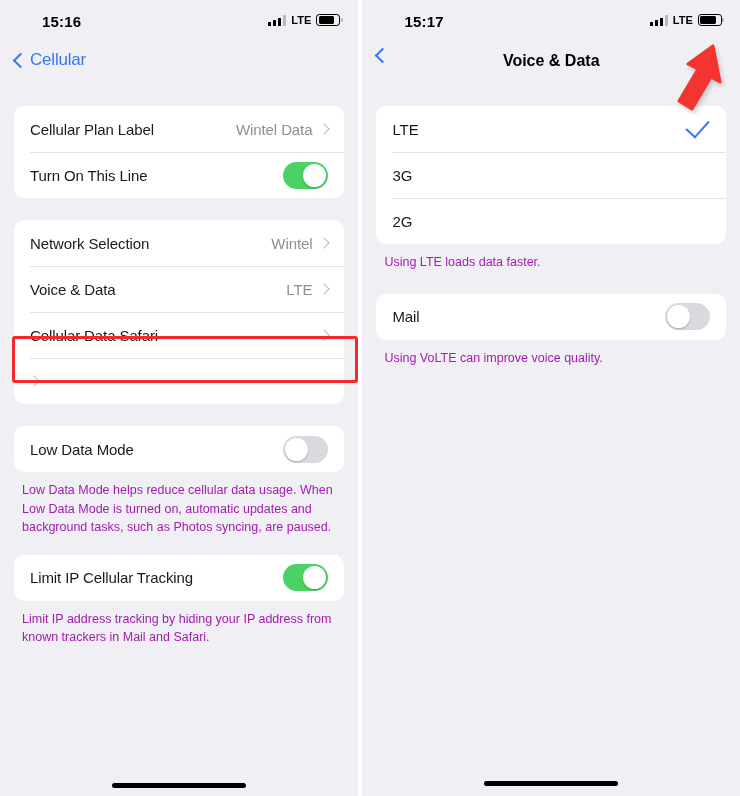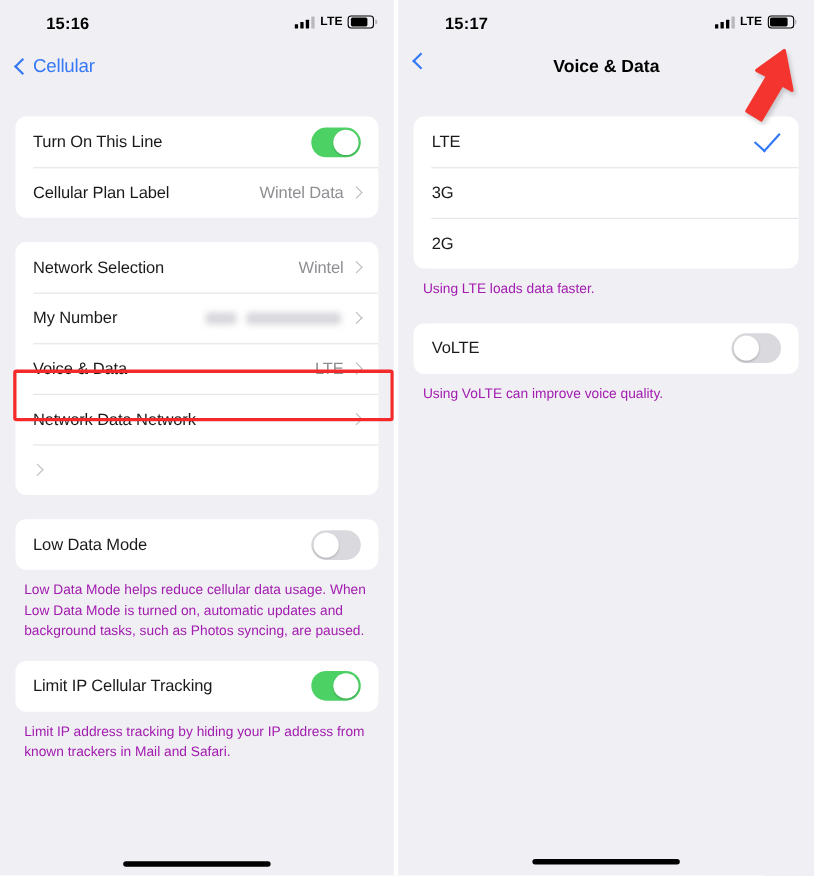--- a/index.html
+++ b/index.html
@@ -183,55 +183,47 @@
       <div class="back-btn">
         <div class="chev-left"></div>
         <div class="back-label">Cellular</div>
       </div>
     </div>
 
     <div class="gap-s"></div>
 
     <div class="card">
       <div class="row">
+        <div class="row-label">Cellular Plan Label</div>
+        <div class="row-value">Wintel Data</div>
+        <div class="chev-right"></div>
+      </div>
+      <div class="row">
         <div class="row-label">Turn On This Line</div>
         <div class="toggle on">
             <div class="knob"></div>
           </div>
       </div>
-      <div class="row">
-        <div class="row-label">Cellular Plan Label</div>
-        <div class="row-value">Wintel Data</div>
-        <div class="chev-right"></div>
-      </div>
     </div>
 
     <div class="gap-m"></div>
 
     <div class="card">
       <div class="row">
         <div class="row-label">Network Selection</div>
         <div class="row-value">Wintel</div>
         <div class="chev-right"></div>
       </div>
       <div class="row">
-        <div class="row-label">My Number</div>
-        <div class="blur-val">
-            <span class="b1"></span>
-            <span class="b2"></span>
-          </div>
-        <div class="chev-right"></div>
-      </div>
-      <div class="row">
         <div class="row-label">Voice &amp; Data</div>
         <div class="row-value">LTE</div>
         <div class="chev-right"></div>
       </div>
       <div class="row">
-        <div class="row-label">Network Data Network</div>
+        <div class="row-label">Cellular Data Safari</div>
         <div class="chev-right"></div>
       </div>
       <div class="row">
         <div class="chev-right"></div>
       </div>
     </div>
 
     <div class="gap-m"></div>
 
     <div class="card">
@@ -298,21 +290,21 @@
       <div class="row">
         <div class="row-label">2G</div>
       </div>
     </div>
     <div class="footer-note">Using LTE loads data faster.</div>
 
     <div class="gap-m"></div>
 
     <div class="card">
       <div class="row">
-        <div class="row-label">VoLTE</div>
+        <div class="row-label">Mail</div>
         <div class="toggle off">
             <div class="knob"></div>
           </div>
       </div>
     </div>
     <div class="footer-note">Using VoLTE can improve voice quality.</div>
 
     <div class="arrow-wrap">
       <svg width="70" height="72" viewBox="0 0 70 72">
         <g transform="translate(4,2)">

